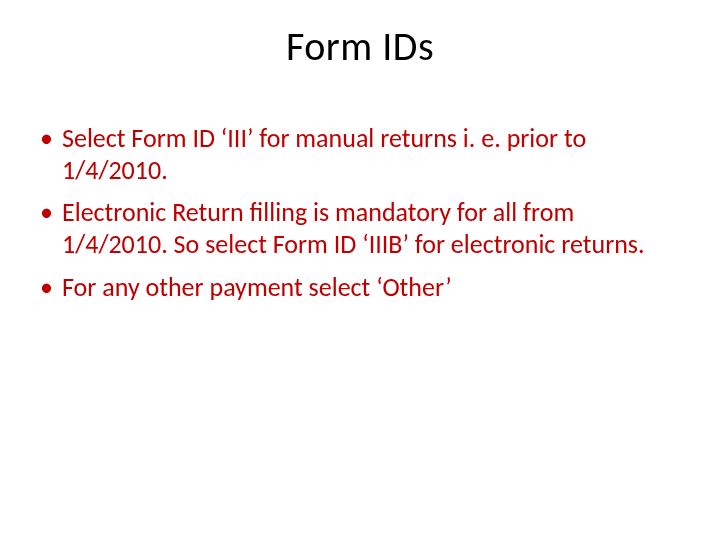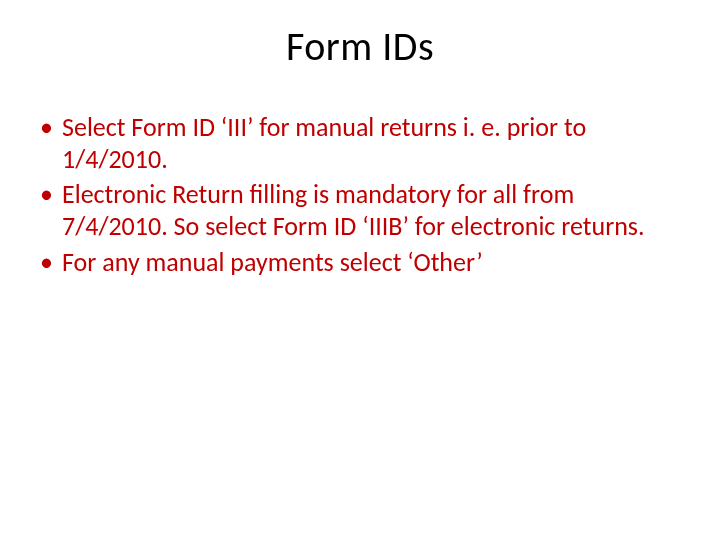--- a/index.html
+++ b/index.html
@@ -38,37 +38,37 @@
     line-height: 1.22;
   }
   ul.bullets {
     list-style: none;
     margin: 0;
     padding: 0;
   }
   ul.bullets > li {
     position: relative;
     padding-left: 26px;
-    margin: 0 0 4px 0;
+    margin: 11px 0 4px 0;
   }
   ul.bullets > li::before {
     content: "•";
     position: absolute;
     left: 4px;
     top: 0;
     font-size: 26px;
     line-height: 1.22;
     color: #c00000;
   }
 </style>
 </head>
 <body>
 
 <div class="slide">
   <div class="title">Form IDs</div>
   <div class="body">
     <ul class="bullets">
       <li>Select Form ID ‘III’ for manual returns i. e. prior to 1/4/2010.</li>
-      <li>Electronic Return filling is mandatory for all from 7/4/2010.  So select Form ID ‘IIIB’ for electronic returns.</li>
-      <li>For any manual payments select ‘Other’</li>
+      <li>Electronic Return filling is mandatory for all from 1/4/2010.  So select Form ID ‘IIIB’ for electronic returns.</li>
+      <li>For any other payment select ‘Other’</li>
     </ul>
   </div>
 </div>
 
 </body></html>

